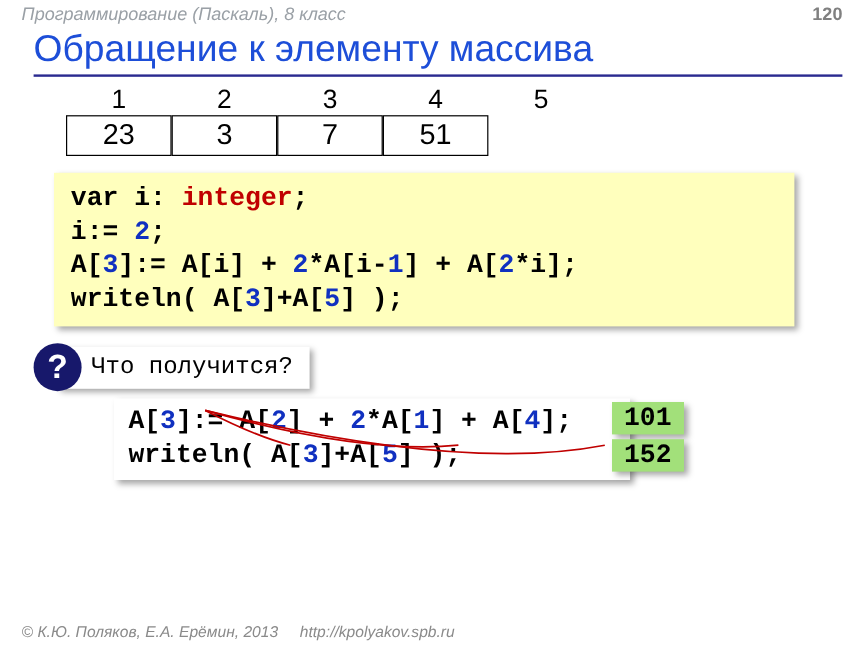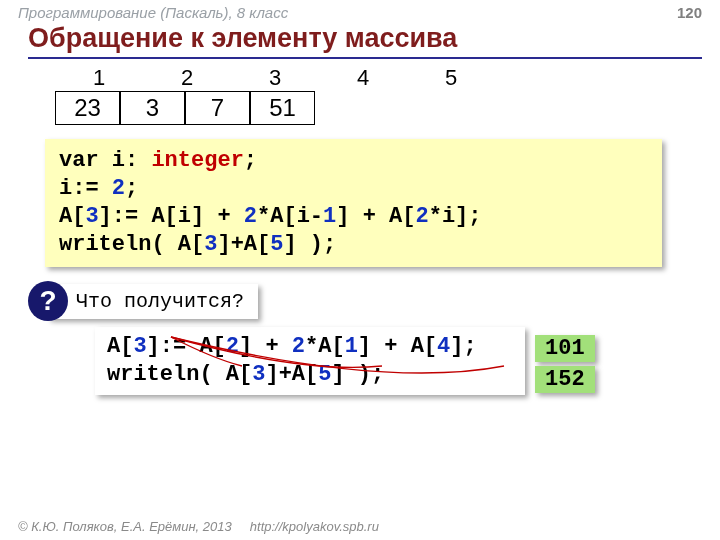--- a/index.html
+++ b/index.html
@@ -16,42 +16,42 @@
     display: flex;
     justify-content: space-between;
     padding: 4px 18px 2px 18px;
     font-style: italic;
     color: #9aa0a6;
     font-size: 15px;
     gap: 16px;
   }
   .page-num { font-weight: bold; color: #808080; font-style: normal;}
   .title {
-    font-size: 27px;
-    font-weight: bold;
-    color: #7f1d1d;
+    font-size: 31px;
+    font-weight: normal;
+    color: #1d4ed8;
     padding: 0 18px 3px 28px;
   }
   .title-underline {
     height: 2px;
     background: #2a2a90;
     margin: 0 18px 6px 28px;
   }
   .array-block { margin-left: 55px; }
   .idx-row { display: flex; }
   .idx-cell {
     width: 88px;
     text-align: center;
     font-size: 22px;
     font-family: Arial, sans-serif;
     line-height: 26px;
   }
   .val-row { display: flex; }
   .val-cell {
-    width: 65px;
+    width: 88px;
     height: 34px;
     border: 1px solid #000;
     text-align: center;
     font-size: 24px;
     line-height: 32px;
     font-family: Arial, sans-serif;
   }
   .code-box {
     margin: 14px 0 0 45px;
     width: 617px;
@@ -99,21 +99,21 @@
     margin-left: -20px;
     background: #fff;
     box-shadow: 3px 3px 5px rgba(0,0,0,0.35);
     padding: 6px 14px 6px 28px;
     font-size: 20px;
     font-family: Liberation Mono, monospace;
     color: #000;
   }
   .result-col {
     position: absolute;
-    left: 535px;
+    left: 510px;
     top: 335px;
     display: flex;
     flex-direction: column;
     gap: 4px;
   }
   .result-chip {
     background: #a2e07a;
     box-shadow: 3px 3px 5px rgba(0,0,0,0.35);
     padding: 1px 10px;
     font-family: "Courier New", monospace;

